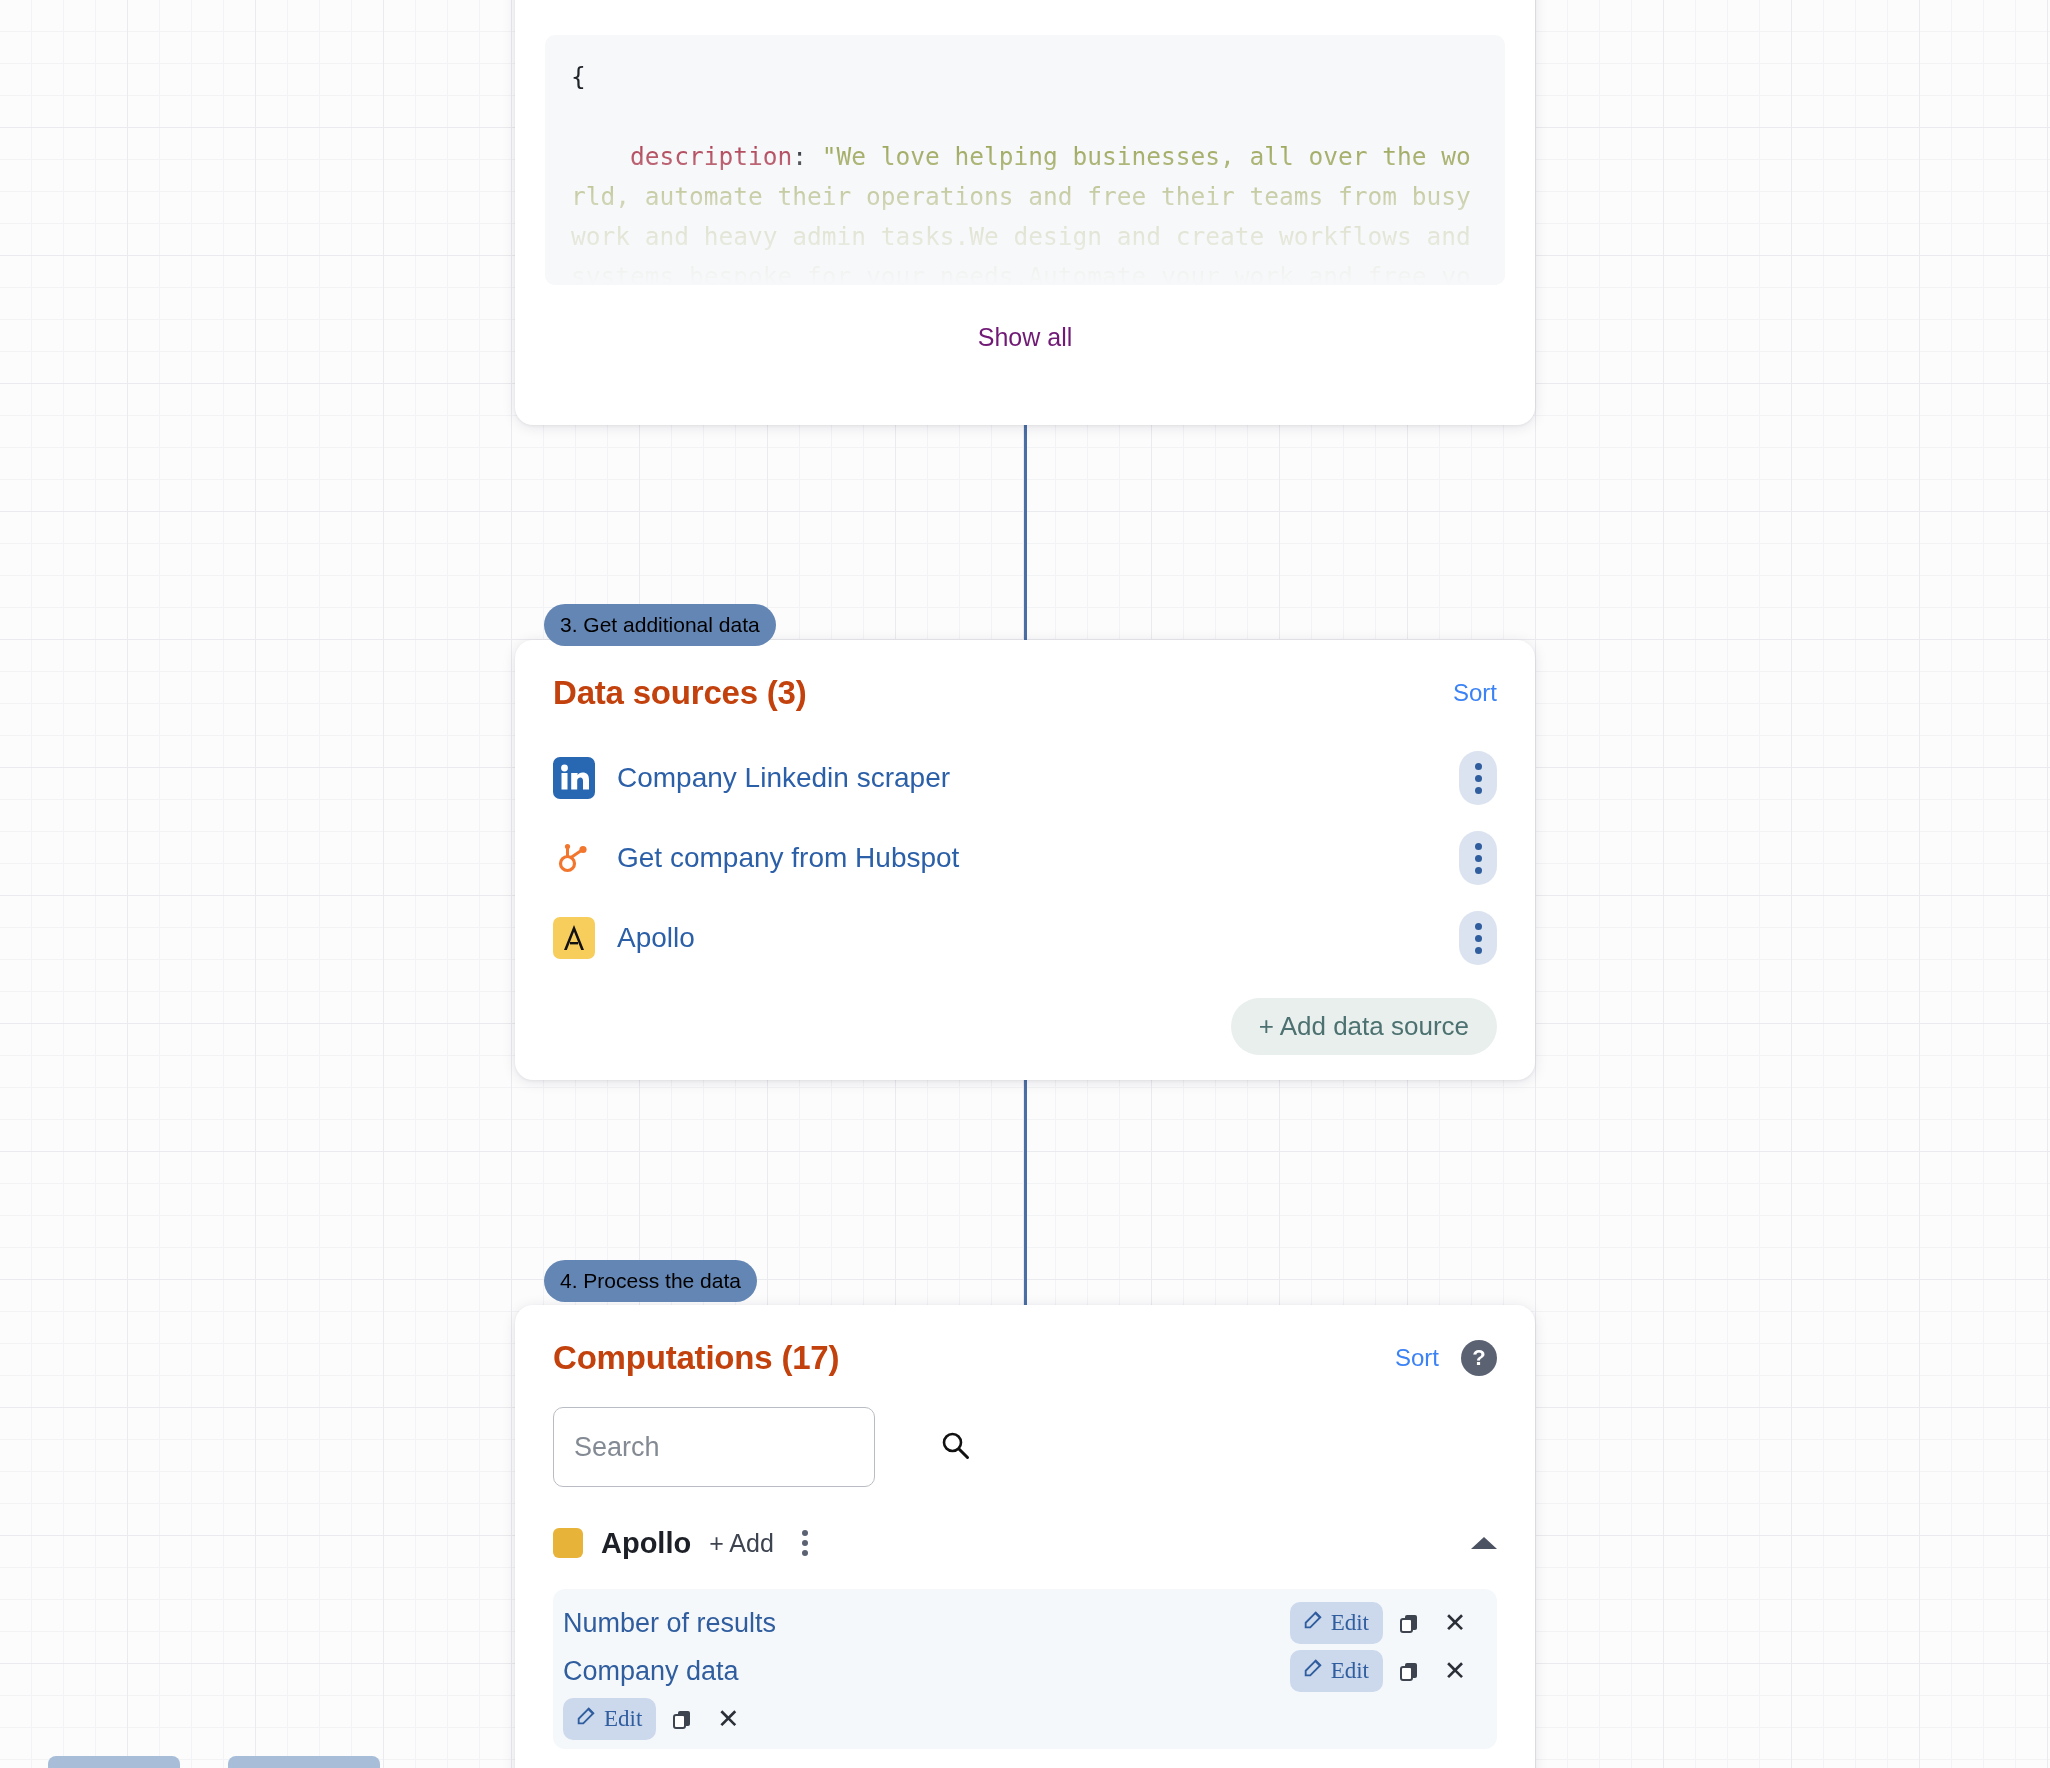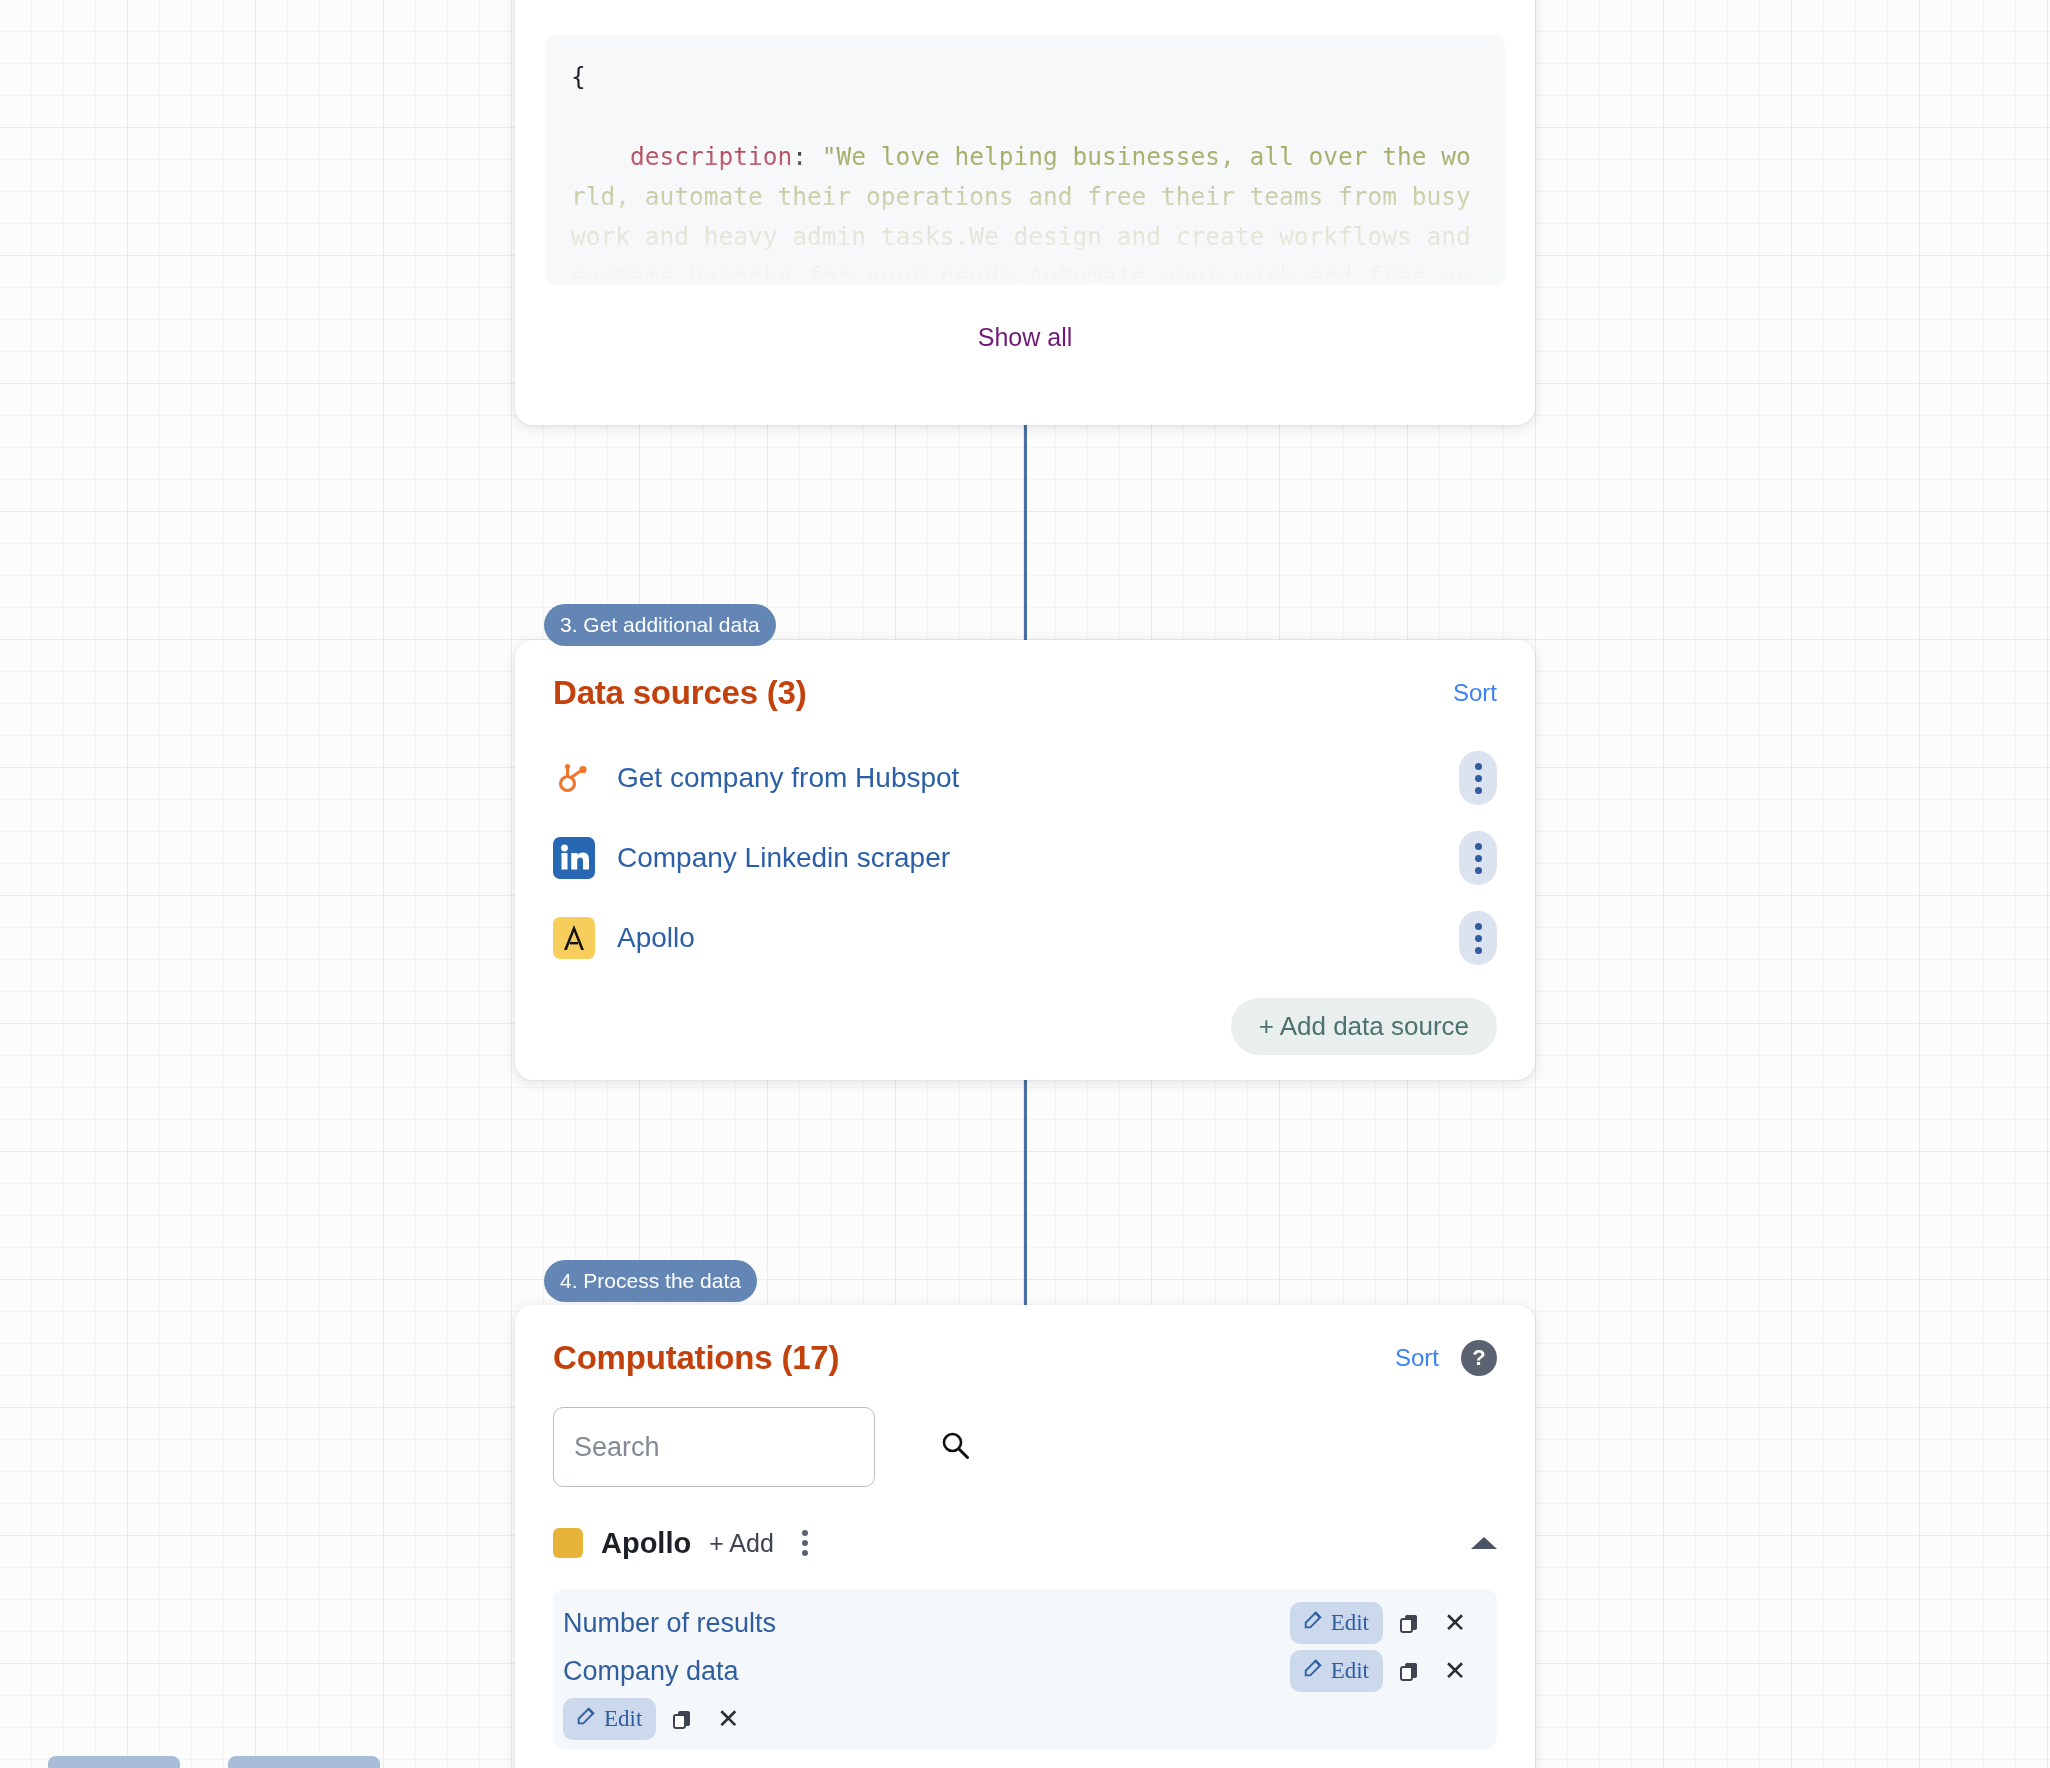--- a/index.html
+++ b/index.html
@@ -88,21 +88,21 @@
     font-size: 25px;
     color: #701a75;
     margin-top: 38px;
     cursor: pointer;
   }
 
   
   .step-badge {
     position: absolute;
     background: #6486b4;
-    color: #ffffff;
+    color: #000000;
     font-size: 21px;
     line-height: 1;
     padding: 10px 16px 11px 16px;
     border-radius: 999px;
     white-space: nowrap;
     z-index: 5;
   }
 
   
   .ds-card {
@@ -311,45 +311,45 @@
       <div class="head-right">
         <div class="sort-link">Sort</div>
       </div>
     </div>
 
     <div class="ds-list">
 
       <div class="ds-row">
         <span class="ds-icon">
           <svg width="42" height="42" viewBox="0 0 42 42">
+            <rect width="42" height="42" rx="7" fill="#2867B2"></rect>
+            <rect x="8.5" y="16" width="6" height="16.5" fill="#fff"></rect>
+            <circle cx="11.5" cy="11" r="3.4" fill="#fff"></circle>
+            <path d="M19 16h5.6v2.3c.9-1.6 2.6-2.7 5-2.7 4.2 0 6.4 2.5 6.4 7.1v9.8h-6v-8.7c0-2.1-.8-3.4-2.7-3.4-1.6 0-2.5 1.1-2.9 2.1-.1.4-.2.9-.2 1.4v8.6h-6c0-14.2 0-15.6 0-16.5z" fill="#fff"></path>
+          </svg>
+        </span>
+        <span class="ds-label">Company Linkedin scraper</span>
+        <span class="kebab">
+            <i></i>
+            <i></i>
+            <i></i>
+          </span>
+      </div>
+
+      <div class="ds-row">
+        <span class="ds-icon">
+          <svg width="42" height="42" viewBox="0 0 42 42">
             <circle cx="14.5" cy="26.5" r="7" fill="none" stroke="#F2762E" stroke-width="3.2"></circle>
             <circle cx="30" cy="12.5" r="3.6" fill="#F2762E"></circle>
             <path d="M26.8 14.6 18 20.6" stroke="#F2762E" stroke-width="3" stroke-linecap="round"></path>
             <path d="M14.5 19.5V11" stroke="#F2762E" stroke-width="3" stroke-linecap="round"></path>
             <circle cx="14.5" cy="9.5" r="2.6" fill="#F2762E"></circle>
           </svg>
         </span>
         <span class="ds-label">Get company from Hubspot</span>
-        <span class="kebab">
-            <i></i>
-            <i></i>
-            <i></i>
-          </span>
-      </div>
-
-      <div class="ds-row">
-        <span class="ds-icon">
-          <svg width="42" height="42" viewBox="0 0 42 42">
-            <rect width="42" height="42" rx="7" fill="#2867B2"></rect>
-            <rect x="8.5" y="16" width="6" height="16.5" fill="#fff"></rect>
-            <circle cx="11.5" cy="11" r="3.4" fill="#fff"></circle>
-            <path d="M19 16h5.6v2.3c.9-1.6 2.6-2.7 5-2.7 4.2 0 6.4 2.5 6.4 7.1v9.8h-6v-8.7c0-2.1-.8-3.4-2.7-3.4-1.6 0-2.5 1.1-2.9 2.1-.1.4-.2.9-.2 1.4v8.6h-6c0-14.2 0-15.6 0-16.5z" fill="#fff"></path>
-          </svg>
-        </span>
-        <span class="ds-label">Company Linkedin scraper</span>
         <span class="kebab">
             <i></i>
             <i></i>
             <i></i>
           </span>
       </div>
 
       <div class="ds-row">
         <span class="ds-icon">
           <svg width="42" height="42" viewBox="0 0 42 42">

